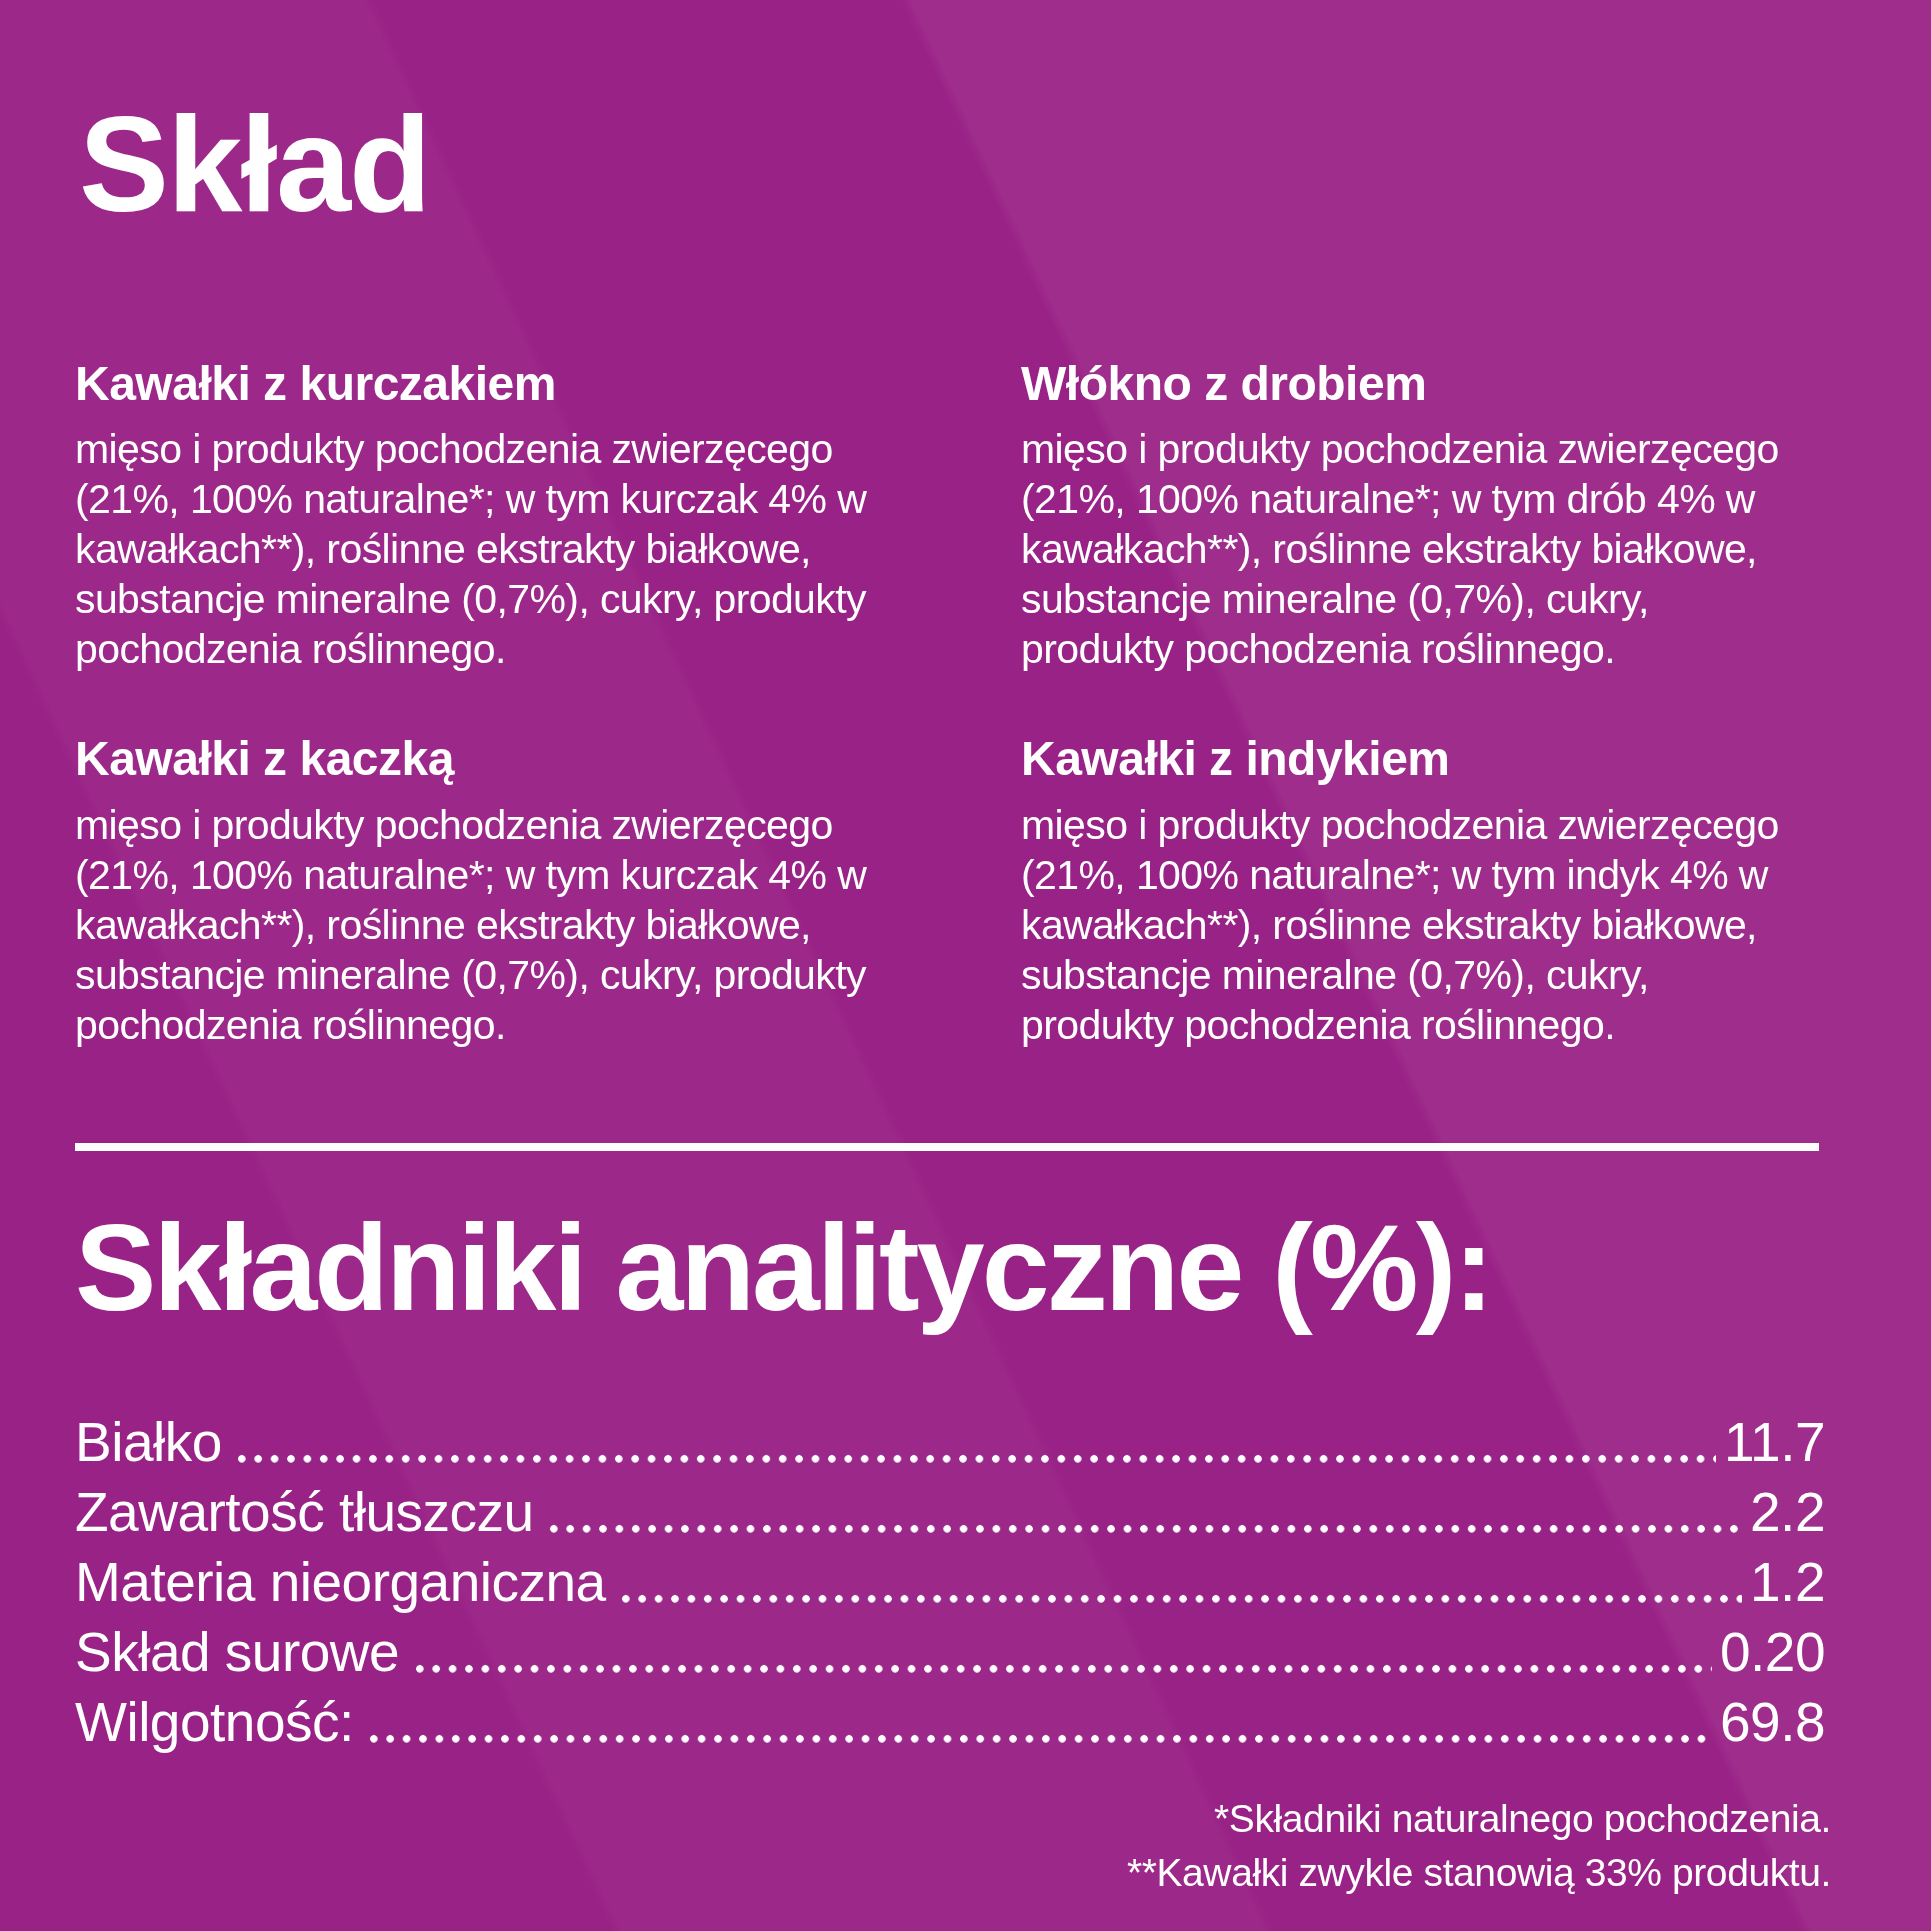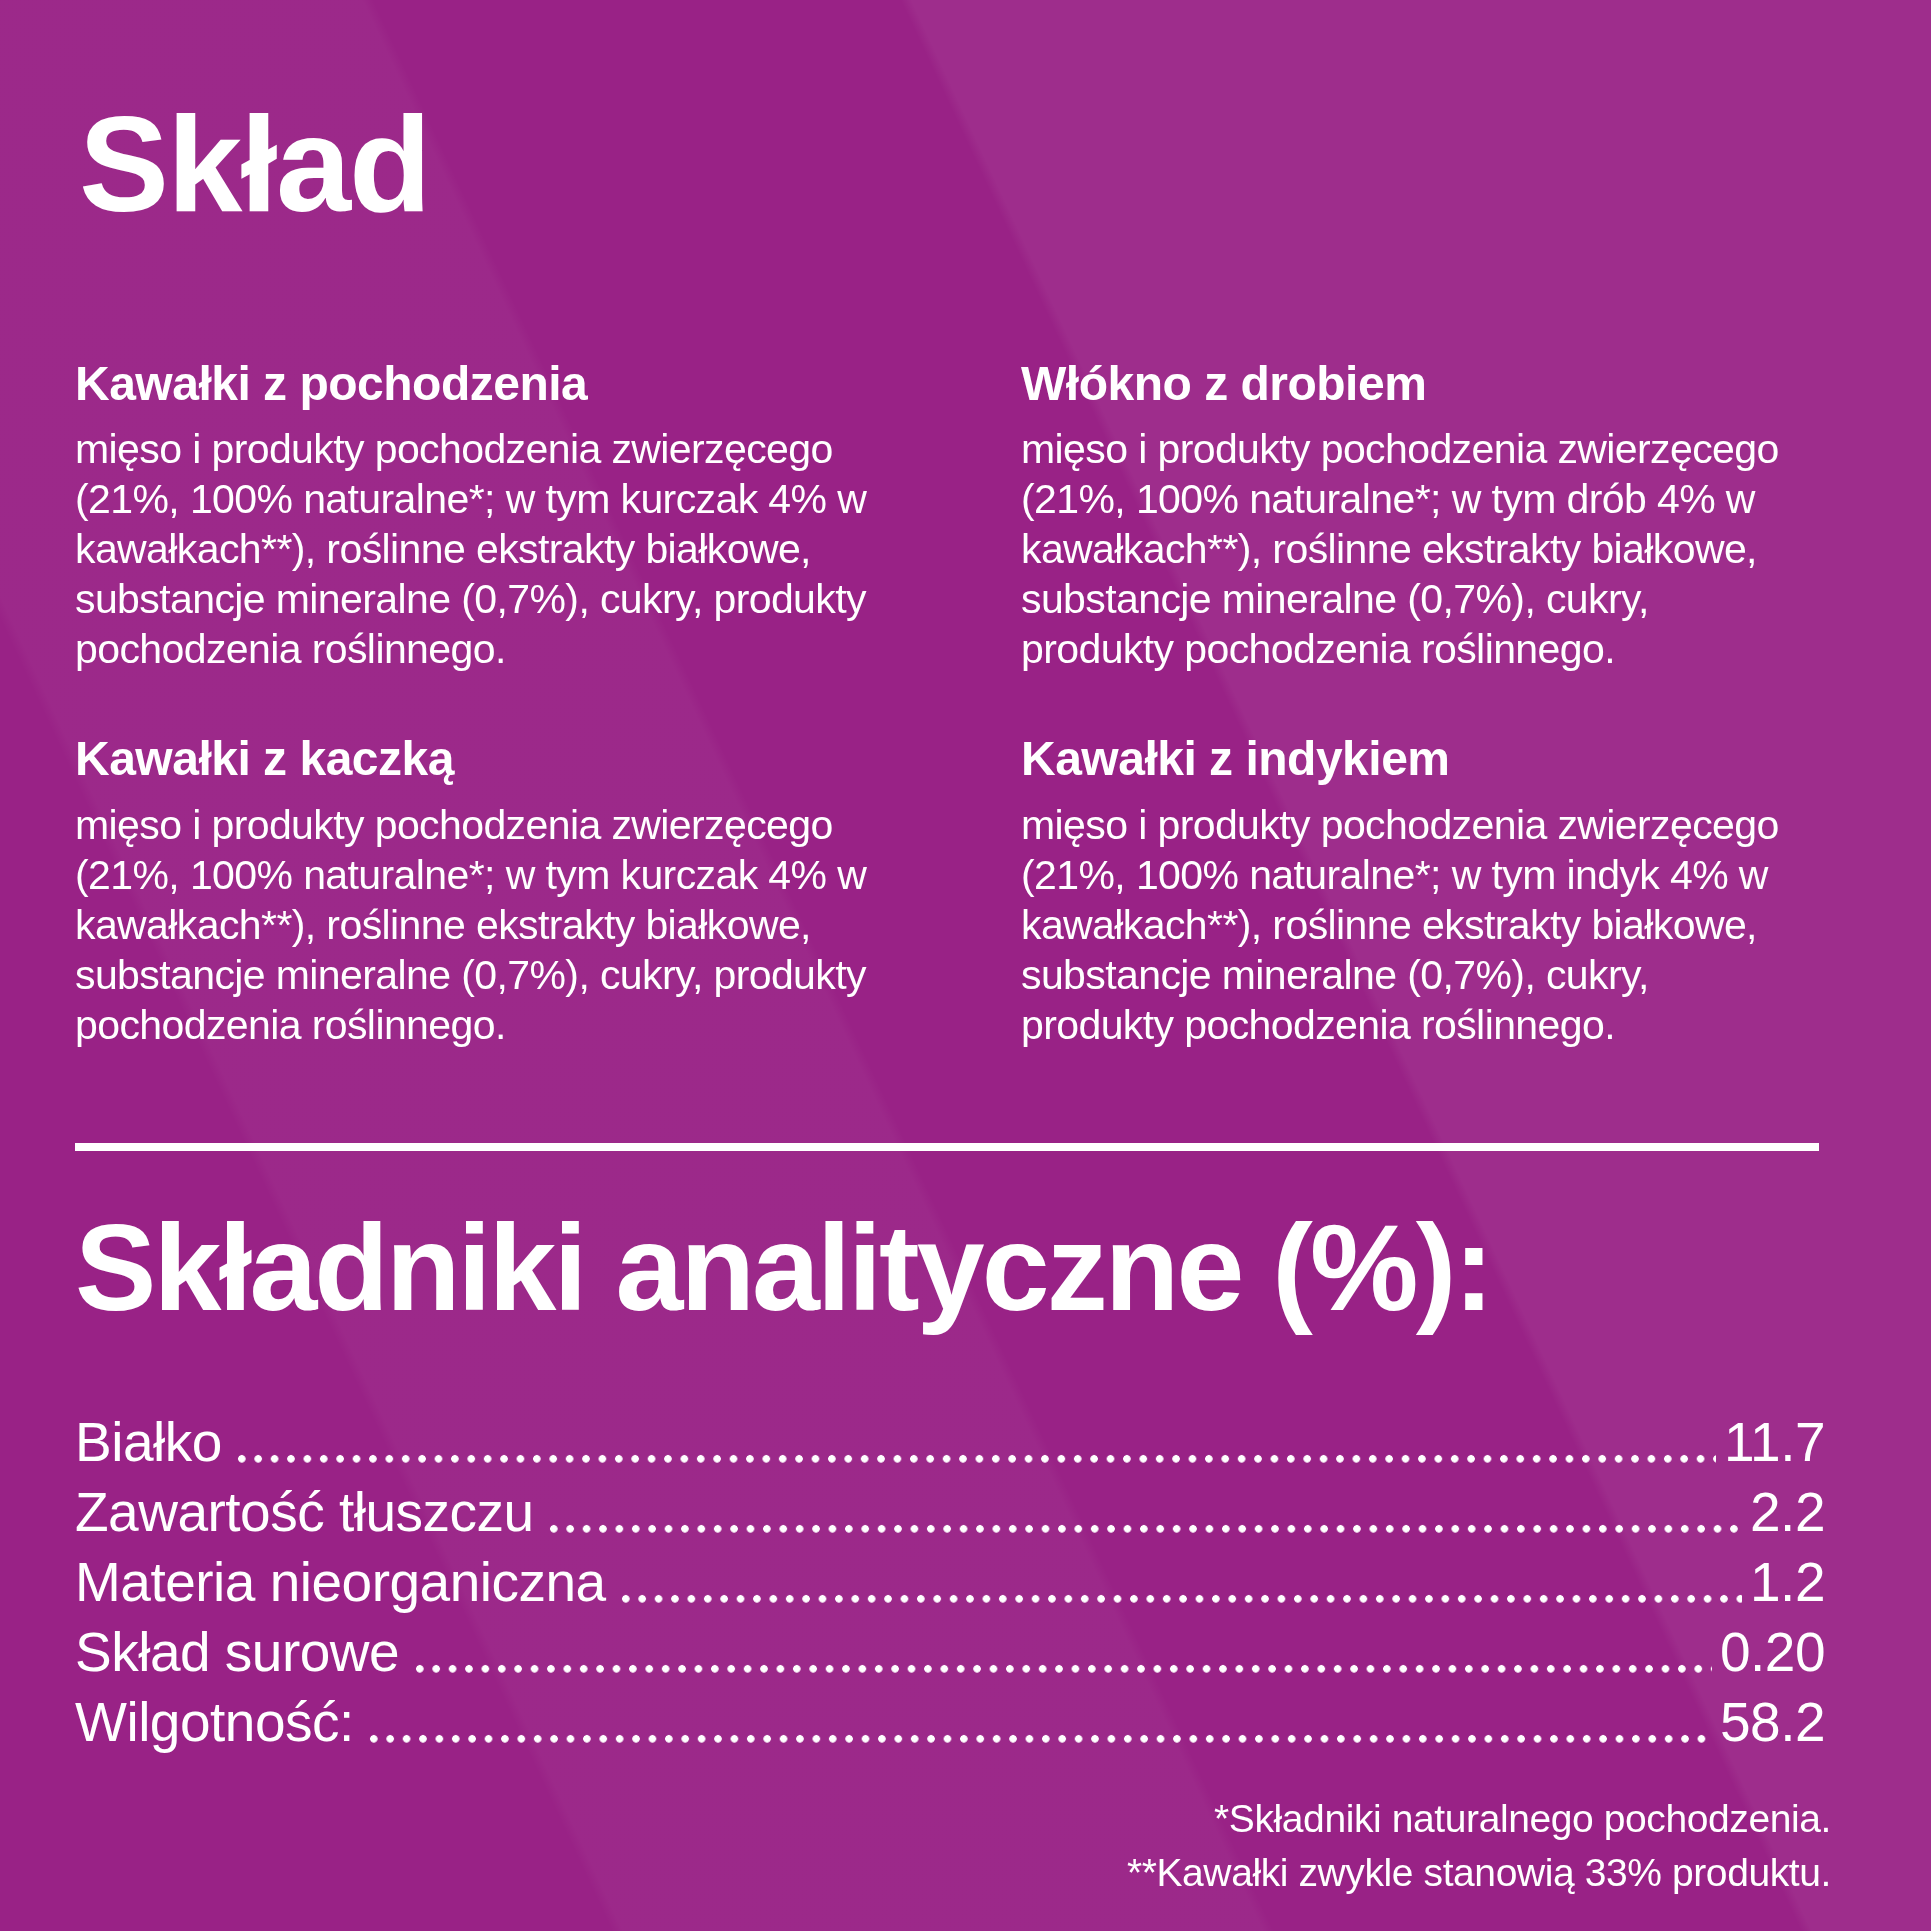--- a/index.html
+++ b/index.html
@@ -30,21 +30,21 @@
 <body>
 
 <div class="page">
   <div class="sheen"></div>
 
   <h1 class="title">Skład</h1>
 
   <div class="columns">
     <div class="col">
       <div class="section">
-        <h2>Kawałki z pochodzenia</h2>
+        <h2>Kawałki z kurczakiem</h2>
         <div class="body">mięso i produkty pochodzenia zwierzęcego
 (21%, 100% naturalne*; w tym kurczak 4% w
 kawałkach**), roślinne ekstrakty białkowe,
 substancje mineralne (0,7%), cukry, produkty
 pochodzenia roślinnego.</div>
       </div>
       <div class="section">
         <h2>Kawałki z kaczką</h2>
         <div class="body">mięso i produkty pochodzenia zwierzęcego
 (21%, 100% naturalne*; w tym kurczak 4% w
@@ -94,21 +94,21 @@
       <span class="value">1.2</span>
     </div>
     <div class="row">
       <span class="label">Skład surowe</span>
       <span class="leader"></span>
       <span class="value">0.20</span>
     </div>
     <div class="row">
       <span class="label">Wilgotność:</span>
       <span class="leader"></span>
-      <span class="value">58.2</span>
+      <span class="value">69.8</span>
     </div>
   </div>
 
   <div class="footnotes">
     <div>*Składniki naturalnego pochodzenia.</div>
     <div>**Kawałki zwykle stanowią 33% produktu.</div>
   </div>
 </div>
 
 

